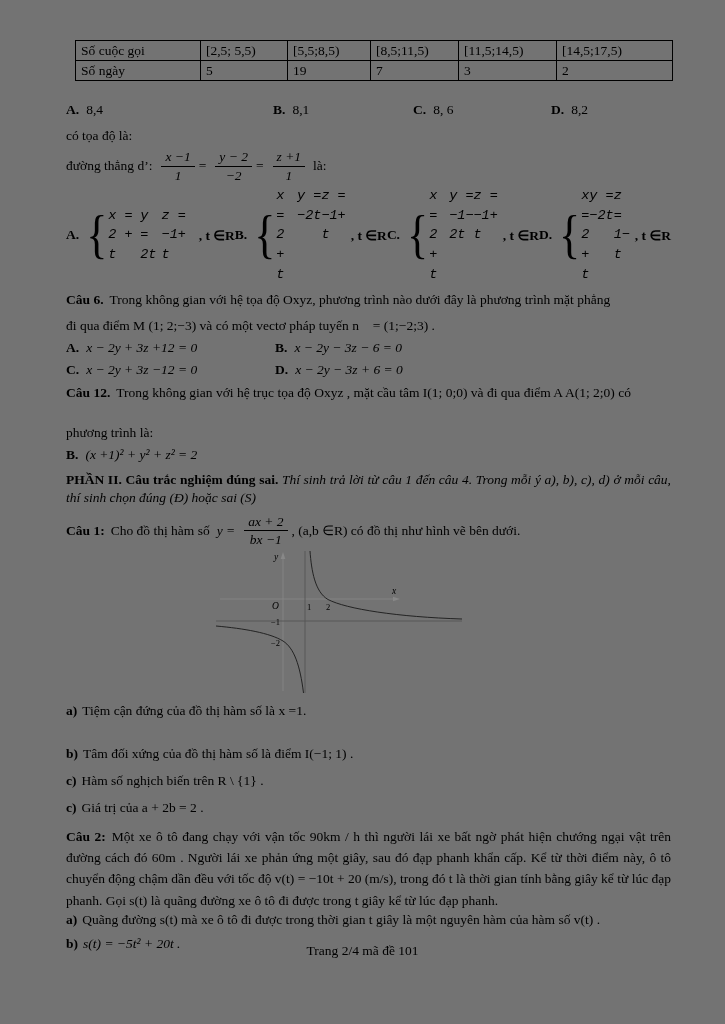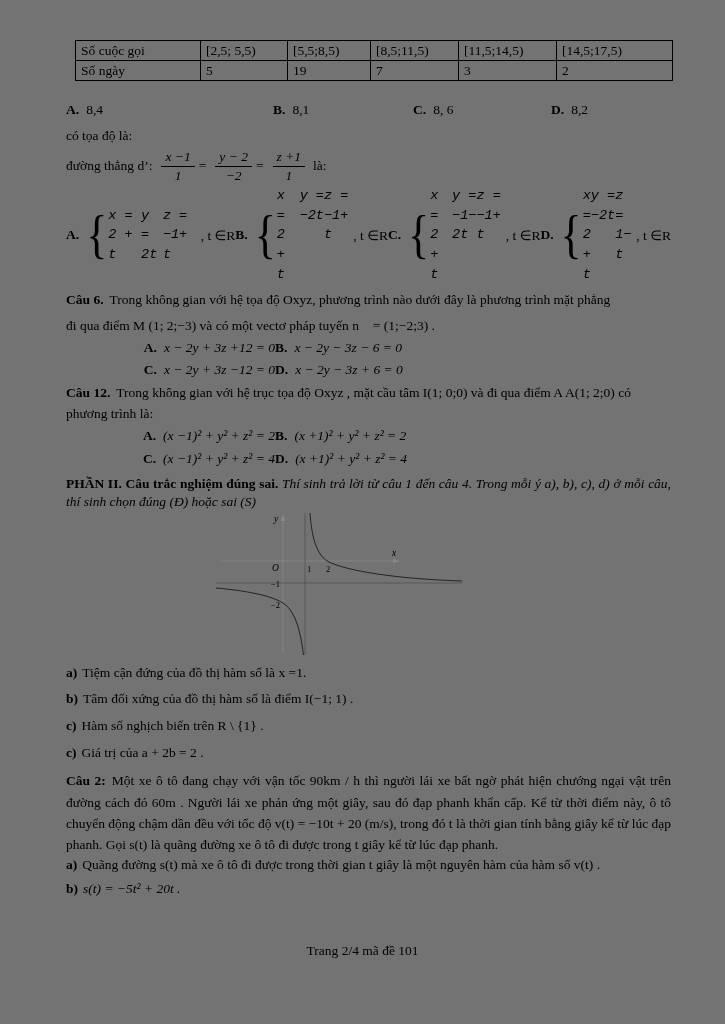--- a/index.html
+++ b/index.html
@@ -25,24 +25,24 @@
   .frac .fd { padding:0 4px; }
   .fracline { display:flex; align-items:center; flex-wrap:nowrap; }
   .fracline > span { margin-right:4px; }
   
   .sys-row { display:flex; align-items:center; }
   .sys { display:flex; align-items:center; }
   .sys.sA { width:172px; } .sys.sB { width:155px; } .sys.sC { width:155px; } .sys.sD { flex:1; }
   .brace { font-size:44px; font-weight:300; line-height:1; display:inline-block;
            transform:scaleY(1.18); margin:0 1px 0 0; }
   .lines { display:inline-flex; flex-direction:row; font-style:italic; line-height:1.45;font-family:Liberation Mono, monospace; }
-  .suffix { margin-left:5px; white-space:nowrap; }
+  .suffix { margin-left:5px; white-space:nowrap;font-weight:bold; }
   
   .ans2 { display:flex; align-items:baseline; }
-  .ans2 .c1 { width:209px;text-align:right; }
+  .ans2 .c1 { width:209px; }
   .part2 { text-align:justify; line-height:1.33; margin:0; }
   .stmt { margin:0; line-height:1.4; }
   .stmt .k { margin-right:5px; }
   .longpara { text-align:justify; line-height:1.58; margin:0; }
   .graph-wrap { margin-left:150px; width:252px; }
   .footer { position:absolute; left:0; right:0; top:943px; text-align:center; }
   svg text { font-family:"Liberation Serif", serif; }
 </style>
 </head>
 <body>
@@ -153,32 +153,37 @@
   <div class="ans2" style="margin-top:4px">
     <div class="c1"><b class="k">A.</b><span class="m">x − 2y + 3z +12 = 0</span></div>
     <div><b class="k">B.</b><span class="m">x − 2y − 3z − 6 = 0</span></div>
   </div>
   <div class="ans2" style="margin-top:6px">
     <div class="c1"><b class="k">C.</b><span class="m">x − 2y + 3z −12 = 0</span></div>
     <div><b class="k">D.</b><span class="m">x − 2y − 3z + 6 = 0</span></div>
   </div>
 
   <p class="qline" style="margin-top:6px"><b class="qlabel">Câu 12.</b><span>Trong không gian với hệ trục tọa độ Oxyz , mặt cầu tâm I(1; 0;0) và đi qua điểm A A(1; 2;0) có</span></p>
-  <p class="qline" style="margin-top:3px"><span>phương trình là:</span></p>
+  <p class="qline" style="margin-top:22px"><span>phương trình là:</span></p>
   <div class="ans2" style="margin-top:5px">
-    <div class="c1"><b class="k">A.</b><span class="m">(x −1)² + y² + z² = 2</span></div>
     <div><b class="k">B.</b><span class="m">(x +1)² + y² + z² = 2</span></div>
   </div>
-  <div class="ans2" style="margin-top:7px">
-    <div class="c1"><b class="k">C.</b><span class="m">(x −1)² + y² + z² = 4</span></div>
-    <div><b class="k">D.</b><span class="m">(x +1)² + y² + z² = 4</span></div>
-  </div>
 
   <p class="part2" style="margin-top:8px"><b>PHẦN II. Câu trắc nghiệm đúng sai.</b> <i>Thí sinh trả lời từ câu 1 đến câu 4. Trong mỗi ý a), b), c), d) ở mỗi câu, thí sinh chọn đúng (Đ) hoặc sai (S)</i></p>
 
+  <div class="fracline" style="margin-top:6px">
+    <b class="qlabel">Câu 1:</b>
+    <span>Cho đồ thị hàm số</span>
+    <span class="m" style="margin-left:3px">y =</span>
+    <span class="frac">
+        <span class="fn">ax + 2</span>
+        <span class="fd">bx −1</span>
+      </span>
+    <span>, (a,b ∈R)  có đồ thị như hình vẽ bên dưới.</span>
+  </div>
 
   <div class="graph-wrap">
     <svg width="252" height="144" viewBox="0 0 252 144">
 
       <line x1="67" y1="8" x2="67" y2="142" stroke="#888" stroke-width="0.8"></line>
       <polygon points="67,3 64.7,10 69.3,10" fill="#888"></polygon>
       <line x1="4" y1="50" x2="179" y2="50" stroke="#888" stroke-width="0.8"></line>
       <polygon points="184,50 177,47.7 177,52.3" fill="#888"></polygon>
 
       <line x1="89" y1="2" x2="89" y2="144" stroke="#555" stroke-width="0.9"></line>
@@ -191,21 +196,21 @@
       <text x="176" y="45" font-size="9.5" font-style="italic">x</text>
       <text x="56" y="60" font-size="9.5" font-style="italic">O</text>
       <text x="91" y="61" font-size="8.5">1</text>
       <text x="110" y="61" font-size="8.5">2</text>
       <text x="64" y="76" font-size="8.5" text-anchor="end">−1</text>
       <text x="64" y="97" font-size="8.5" text-anchor="end">−2</text>
     </svg>
   </div>
 
   <p class="stmt" style="margin-top:5px"><b class="k">a)</b><span>Tiệm cận đứng của đồ thị hàm số là x =1.</span></p>
-  <p class="stmt" style="margin-top:7px"><b class="k">b)</b><span>Tâm đối xứng của đồ thị hàm số là điểm I(−1; 1) .</span></p>
+  <p class="stmt" style="margin-top:24px"><b class="k">b)</b><span>Tâm đối xứng của đồ thị hàm số là điểm I(−1; 1) .</span></p>
   <p class="stmt" style="margin-top:8px"><b class="k">c)</b><span>Hàm số nghịch biến trên R \ {1} .</span></p>
   <p class="stmt" style="margin-top:8px"><b class="k">c)</b><span>Giá trị của a + 2b = 2 .</span></p>
 
   <p class="longpara" style="margin-top:8px"><b class="qlabel">Câu 2:</b><span>Một xe ô tô đang chạy với vận tốc 90km / h  thì người lái xe bất ngờ phát hiện chướng ngại vật trên đường cách đó 60m . Người lái xe phản ứng một giây, sau đó đạp phanh khẩn cấp. Kể từ thời điểm này, ô tô chuyển động chậm dần đều với tốc độ v(t) = −10t + 20 (m/s), trong đó t là thời gian tính bằng giây kể từ lúc đạp phanh. Gọi s(t) là quãng đường xe ô tô đi được trong t giây  kể từ lúc đạp phanh.</span></p>
 
   <p class="stmt" style=""><b class="k">a)</b><span>Quãng đường s(t) mà xe ô tô đi được trong thời gian t giây là một nguyên hàm của hàm số v(t) .</span></p>
   <p class="stmt" style="margin-top:5px"><b class="k">b)</b><span class="m">s(t) = −5t² + 20t .</span></p>
 
   <div class="footer">Trang 2/4 mã đề 101</div>
 </div>

